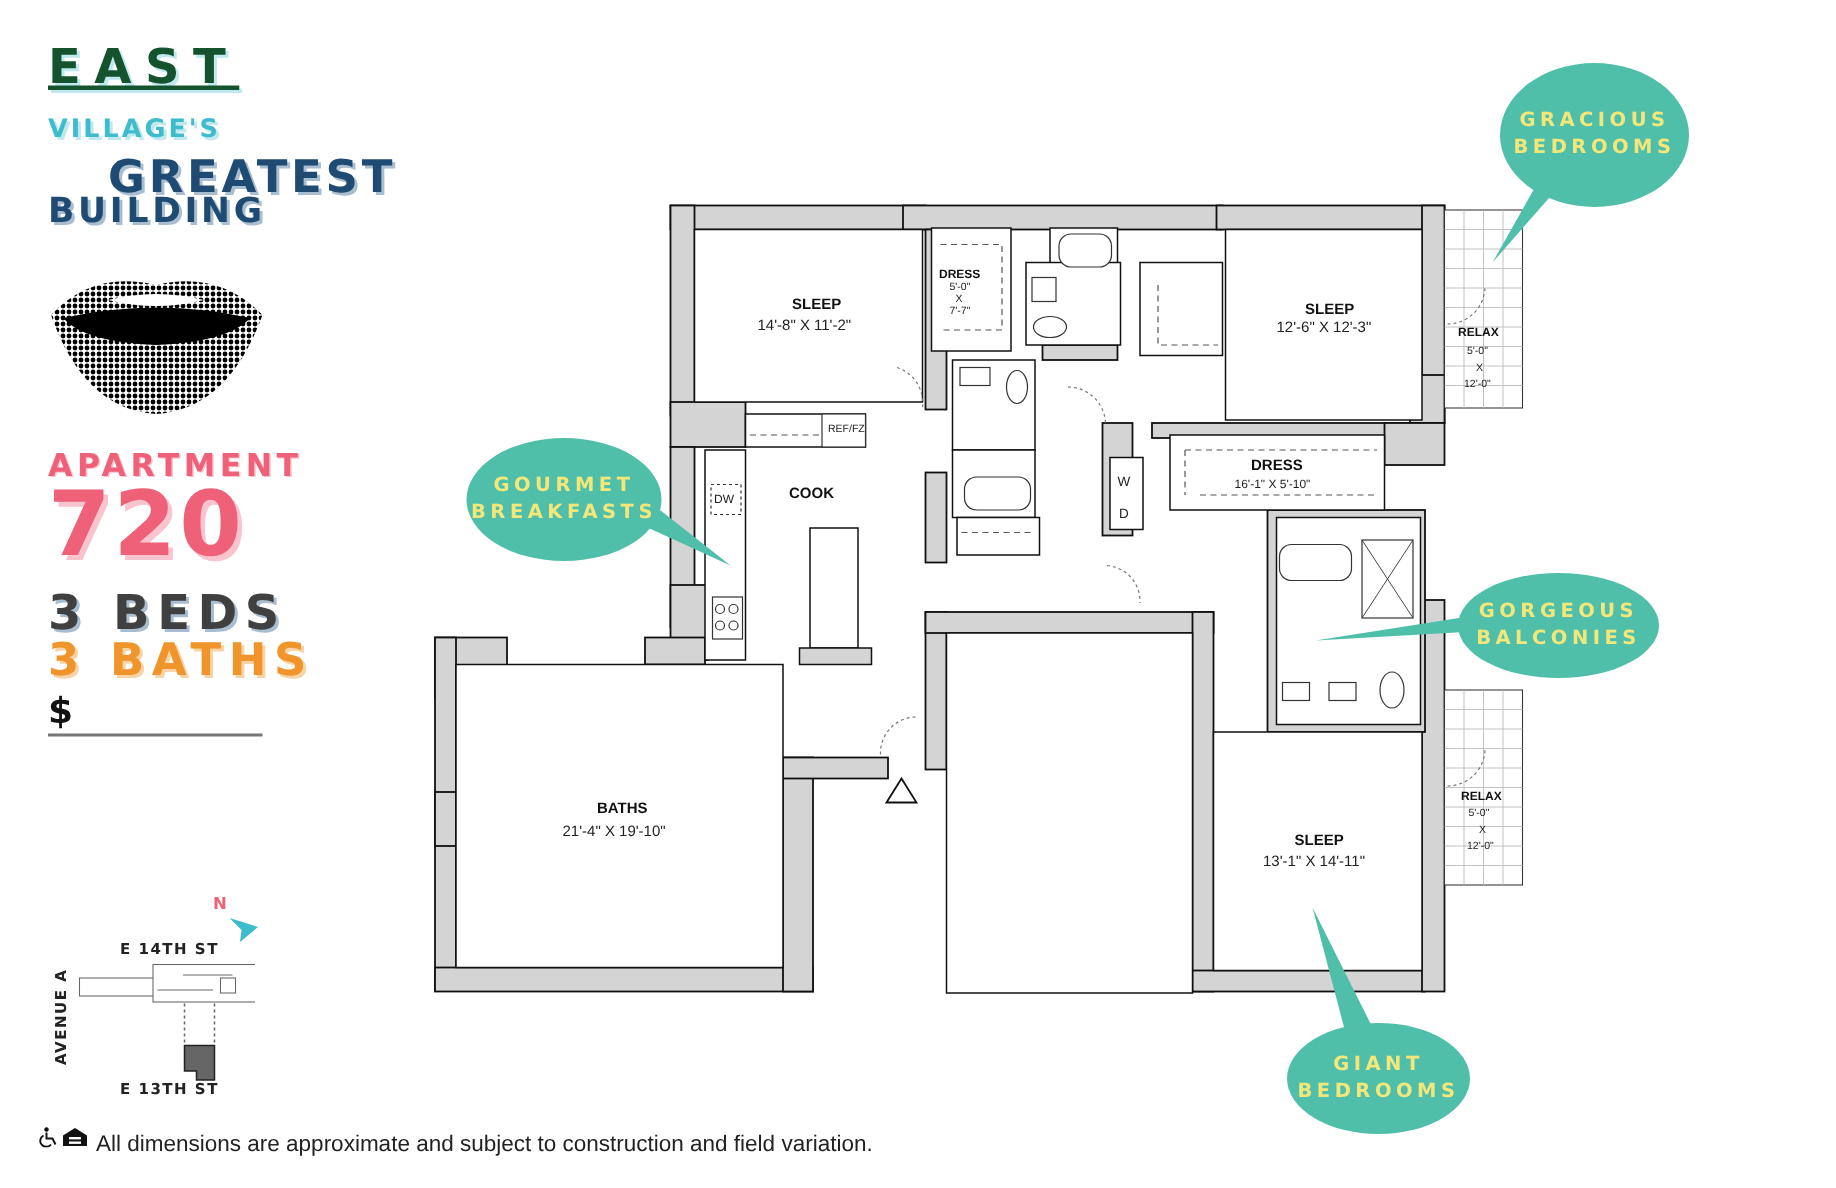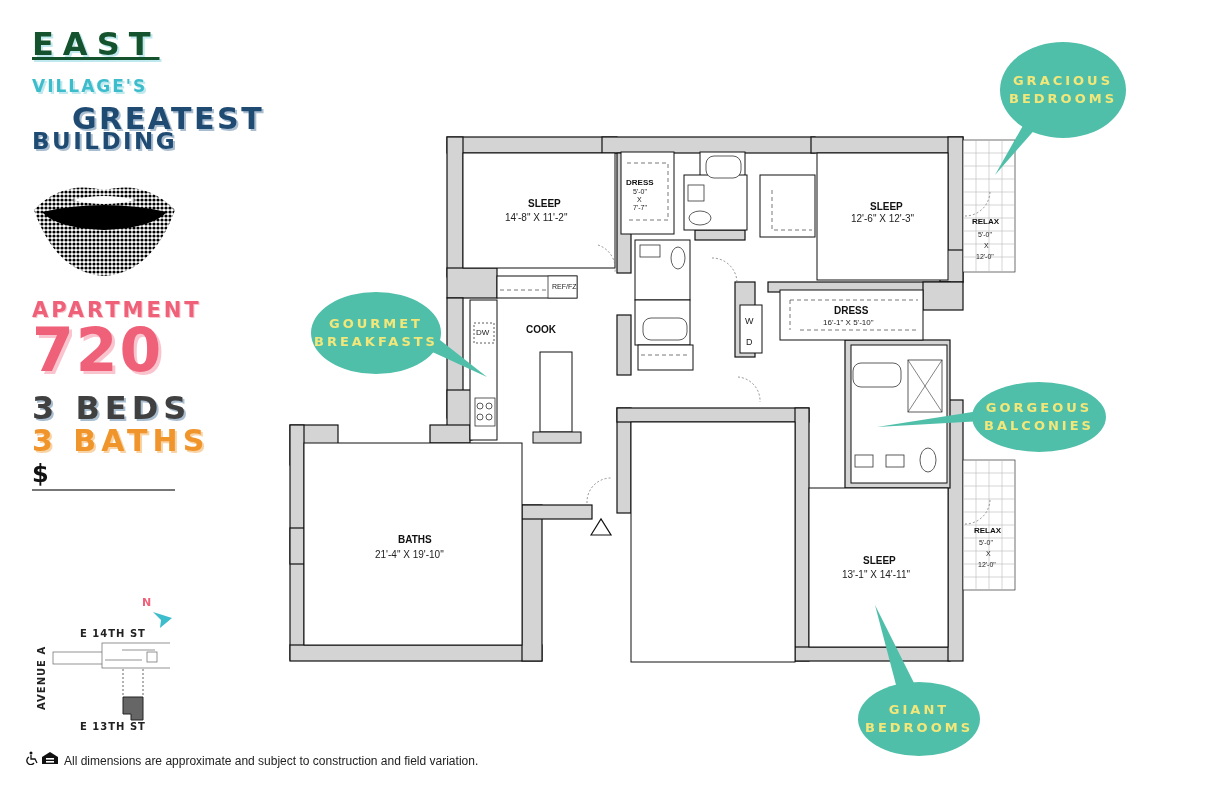--- a/index.html
+++ b/index.html
@@ -14,21 +14,21 @@
   .num{top:320px;font-size:60px;color:#ef6079;letter-spacing:2px;text-shadow:3px 3px 0 #f9c4cd;}
   .beds{top:392px;font-size:32px;color:#404040;letter-spacing:5px;text-shadow:2px 2px 0 #a9bdd0;}
   .baths{top:426px;font-size:30px;color:#f0952b;letter-spacing:5px;text-shadow:2px 2px 0 #f8d3a6;}
   .price{top:462px;font-size:24px;color:#111;}
   .price-line{position:absolute;left:32px;top:489px;width:143px;height:2px;background:#777;}
   .bubble{position:absolute;background:#4fbfaa;border-radius:50%;display:flex;align-items:center;justify-content:center;text-align:center;font-family:"DejaVu Sans",sans-serif;font-weight:bold;color:#f3e77a;font-size:13px;letter-spacing:3px;line-height:1.35;}
   .room-name{position:absolute;font-weight:bold;font-size:10px;color:#111;text-align:center;white-space:nowrap;}
   .room-dim{position:absolute;font-size:10px;color:#222;text-align:center;white-space:nowrap;}
   .small{font-size:7px;}
   .street{position:absolute;font-family:"DejaVu Sans",sans-serif;font-weight:bold;font-size:10px;color:#222;letter-spacing:1px;white-space:nowrap;}
-  .disclaimer{position:absolute;left:64px;top:754px;font-size:12px;color:#222;white-space:nowrap;}
+  .disclaimer{position:absolute;left:64px;top:754px;font-size:15px;color:#222;white-space:nowrap;}
 </style>
 </head>
 <body>
 
 <div class="logo-line east">EAST</div>
 <div class="logo-line village">VILLAGE'S</div>
 <div class="logo-line greatest">GREATEST</div>
 <div class="logo-line building">BUILDING</div>
 
 <svg class="abs" style="left:32px;top:178px" width="145" height="100">

